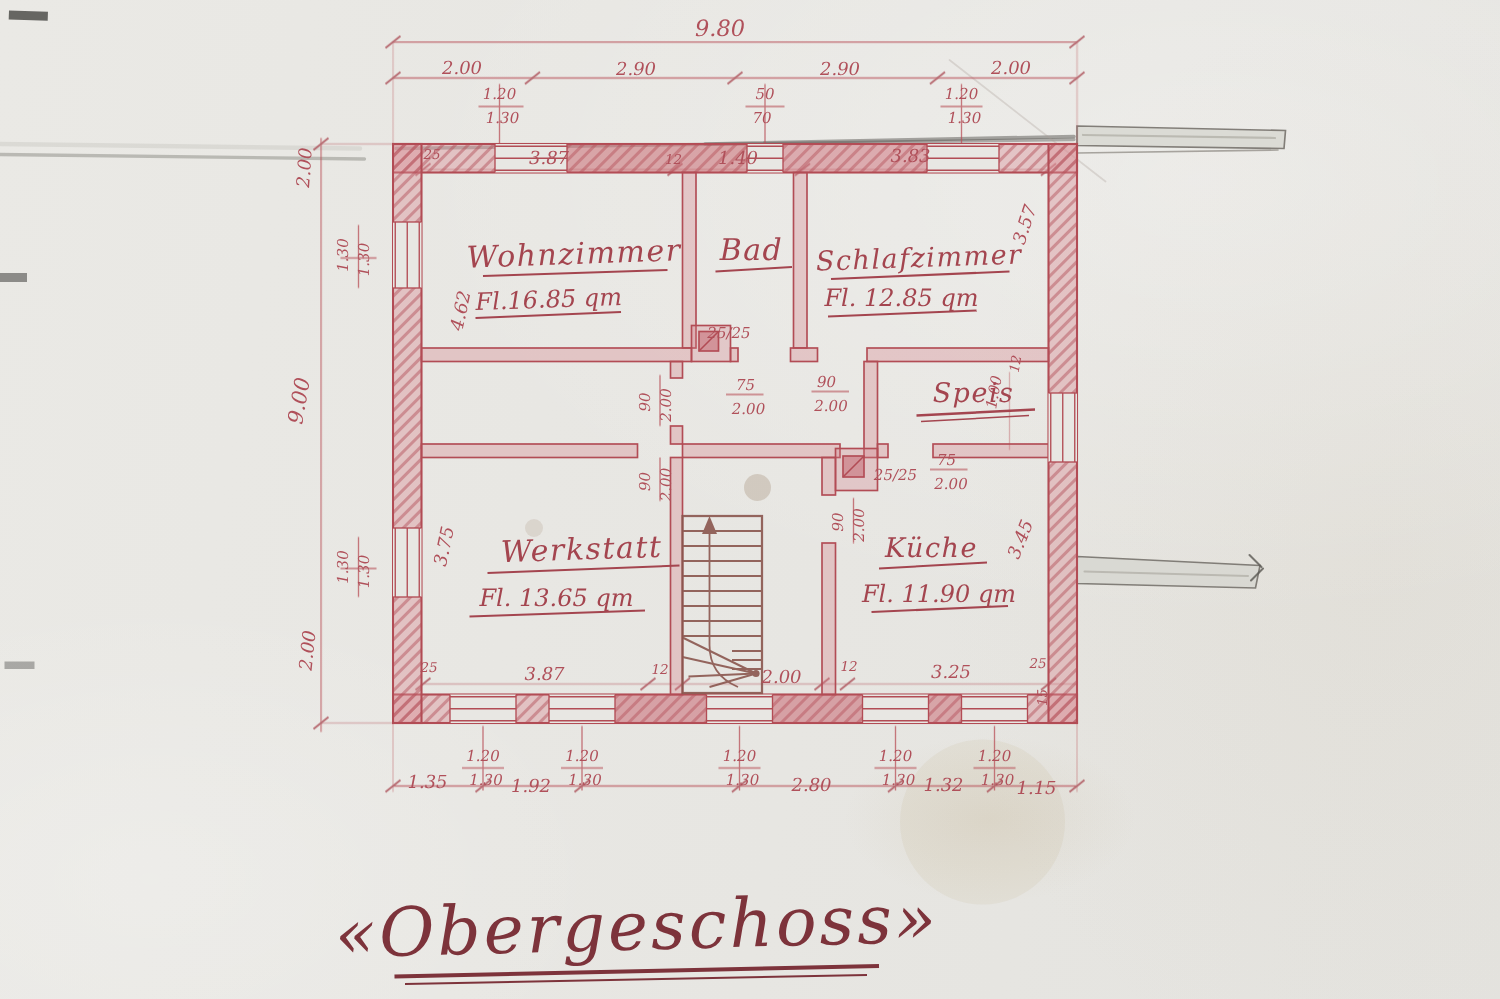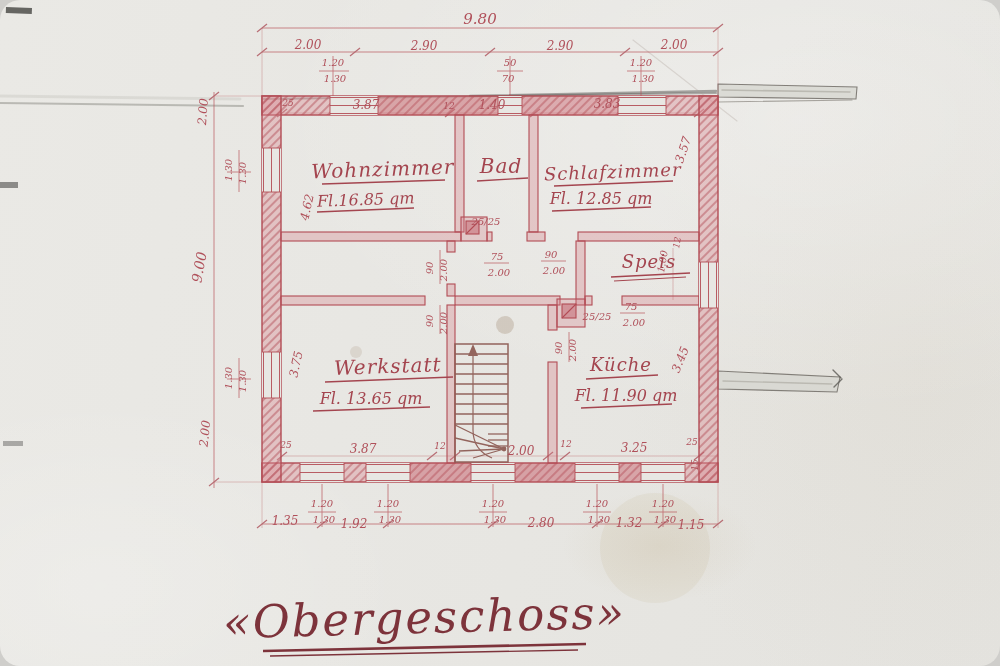--- a/index.html
+++ b/index.html
@@ -4,21 +4,20 @@
 <style>
   html,body{margin:0;padding:0;background:#cfcecb;}
   .stage{
     position:relative;width:1000px;height:666px;overflow:hidden;
     background:
       radial-gradient(900px 500px at 80% 18%, rgba(255,255,255,0.28), transparent 60%),
       radial-gradient(520px 320px at 10% 88%, rgba(255,255,255,0.20), transparent 60%),
       radial-gradient(140px 80px at 66% 82%, rgba(166,138,80,0.10), transparent 70%),
       radial-gradient(420px 520px at 92% 55%, rgba(208,198,178,0.16), transparent 70%),
       linear-gradient(100deg,#eae9e5 0%,#e7e6e2 55%,#e4e3df 100%);
-    border-radius: 20px;
   }
   svg{position:absolute;inset:0;}
   text{font-family:"DejaVu Serif",serif;font-style:italic;fill:#b0505a;}
   .dim{font-size:12px}
   .dimM{font-size:14px}
   .dimL{font-size:15px}
   .dimS{font-size:10px}
   .dimXS{font-size:9px}
   .room{font-size:20px;fill:#a4454f;letter-spacing:1px}
   .roomS{font-size:18px;fill:#a4454f;letter-spacing:1px}

